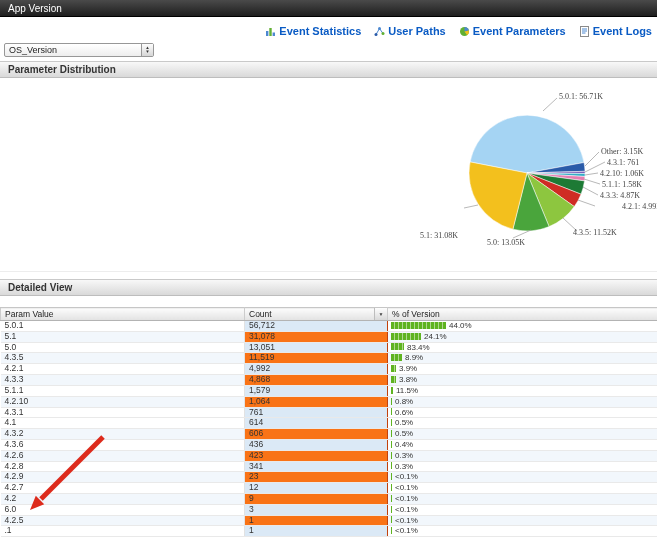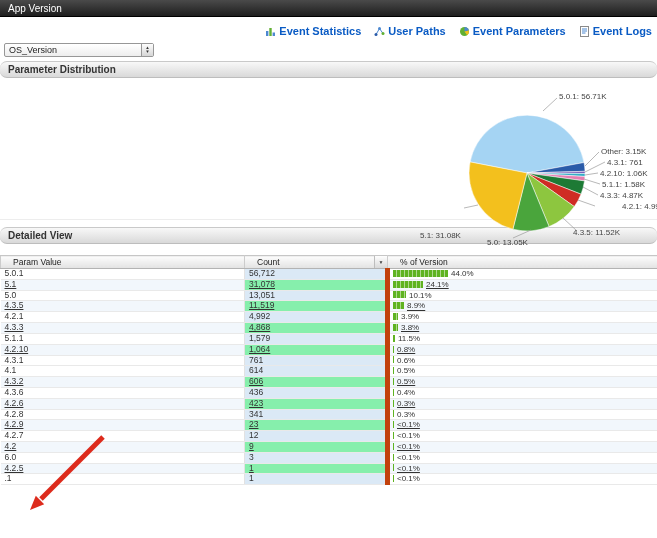--- a/index.html
+++ b/index.html
@@ -37,53 +37,53 @@
   .select .stepper {
     width:12px; align-self:stretch; border-left:1px solid #979797;
     background:linear-gradient(#fdfdfd,#d6d6d6);
     display:flex; flex-direction:column; align-items:center; justify-content:center;
     font-size:4.5px; line-height:4.5px; color:#333;
   }
   
   .section-bar {
     height:17px; background:linear-gradient(#f8f8f8,#d9d9d9);
     border-top:1px solid #c9c9c9; border-bottom:1px solid #bdbdbd;
-    font-size:10px; font-weight:bold; color:#333; line-height:15px; padding-left:8px;border-radius:7px;
-  }
-  
-  .chart-area { height:142px; position:relative; background:#fff; border-bottom:1px solid #ededed; }
+    font-size:10px; font-weight:bold; color:#333; line-height:15px; padding-left:8px;
+  }
+  
+  .chart-area { height:194px; position:relative; background:#fff; border-bottom:1px solid #ededed;font-family:Liberation Serif, serif; }
   .chart-area svg.pie-svg { position:absolute; left:0; top:0; }
   .pie-label { position:absolute; font-size:8px; color:#444; white-space:nowrap; }
   .gap7 { height:7px; background:#fff; }
   .gap11 { height:11px; background:#fff; }
   
   .table-wrap { width:657px; }
   table { width:657px; border-collapse:collapse; table-layout:fixed; }
   thead th {
     height:13px; background:linear-gradient(#fcfcfc,#e2e2e2);
     border-top:1px solid #c6c6c6; border-bottom:1px solid #b3b3b3; border-right:1px solid #cccccc;
     font-size:8.5px; font-weight:normal; color:#222; text-align:left;
-    padding:0 0 0 12px; position:relative; line-height:12px;
+    padding:0 0 0 4px; position:relative; line-height:12px;
   }
   thead th:first-child { border-left:1px solid #cccccc; }
   .sort-btn {
     position:absolute; right:0; top:0; bottom:0; width:13px;
     border-left:1px solid #bdbdbd; background:linear-gradient(#fefefe,#d9d9d9);
     display:flex; align-items:center; justify-content:center;
     font-size:5px; color:#444; cursor:pointer;
   }
   tbody td {
     height:9.7px; line-height:9.7px; font-size:8.5px; color:#333;
     padding:0 0 0 4px; border-bottom:1px solid #e9e9e9;
     white-space:nowrap; overflow:hidden;
   }
-  tbody tr.alt td { background:#f2f7fc;text-decoration:underline; }
+  tbody tr.alt td { background:#f2f7fc; }
   td.c-count { background:#dbe9f6; border-left:1px solid #e2e2e2; }
-  tbody tr.alt td.c-count { background:#86efac;margin-top:46px; }
-  td.c-pct { border-left:5px solid #c2410c; padding-left:3px;margin-left:36px; }
+  tbody tr.alt td.c-count { background:#f97316;margin-top:46px; }
+  td.c-pct { border-left:1px solid #c2410c; padding-left:3px;margin-left:36px; }
   .bar {
     display:inline-block; height:7px; vertical-align:middle; margin-top:-1px;
     background-image:repeating-linear-gradient(90deg, transparent 0 3px, rgba(255,255,255,.5) 3px 4px);
   }
   .pct-text { font-size:8px; color:#333; margin-left:3px; vertical-align:middle; }
   
   .annotation-layer { position:absolute; left:0; top:0; width:657px; height:538px; pointer-events:none; z-index:50; }
 </style>
 </head>
 <body>
@@ -218,21 +218,21 @@
           <td class="c-pct"><span class="bar" style="width: 55px; background-color: rgb(95, 179, 33);"></span><span class="pct-text">44.0%</span></td>
         </tr>
         <tr class="alt">
           <td class="c-param">5.1</td>
           <td class="c-count">31,078</td>
           <td class="c-pct"><span class="bar" style="width: 30px; background-color: rgb(95, 179, 33);"></span><span class="pct-text">24.1%</span></td>
         </tr>
         <tr>
           <td class="c-param">5.0</td>
           <td class="c-count">13,051</td>
-          <td class="c-pct"><span class="bar" style="width: 13px; background-color: rgb(95, 179, 33);"></span><span class="pct-text">10.1%</span></td>
+          <td class="c-pct"><span class="bar" style="width: 13px; background-color: rgb(95, 179, 33);"></span><span class="pct-text">83.4%</span></td>
         </tr>
         <tr class="alt">
           <td class="c-param">4.3.5</td>
           <td class="c-count">11,519</td>
           <td class="c-pct"><span class="bar" style="width: 11px; background-color: rgb(95, 179, 33);"></span><span class="pct-text">8.9%</span></td>
         </tr>
         <tr>
           <td class="c-param">4.2.1</td>
           <td class="c-count">4,992</td>
           <td class="c-pct"><span class="bar" style="width: 5px; background-color: rgb(95, 179, 33);"></span><span class="pct-text">3.9%</span></td>

